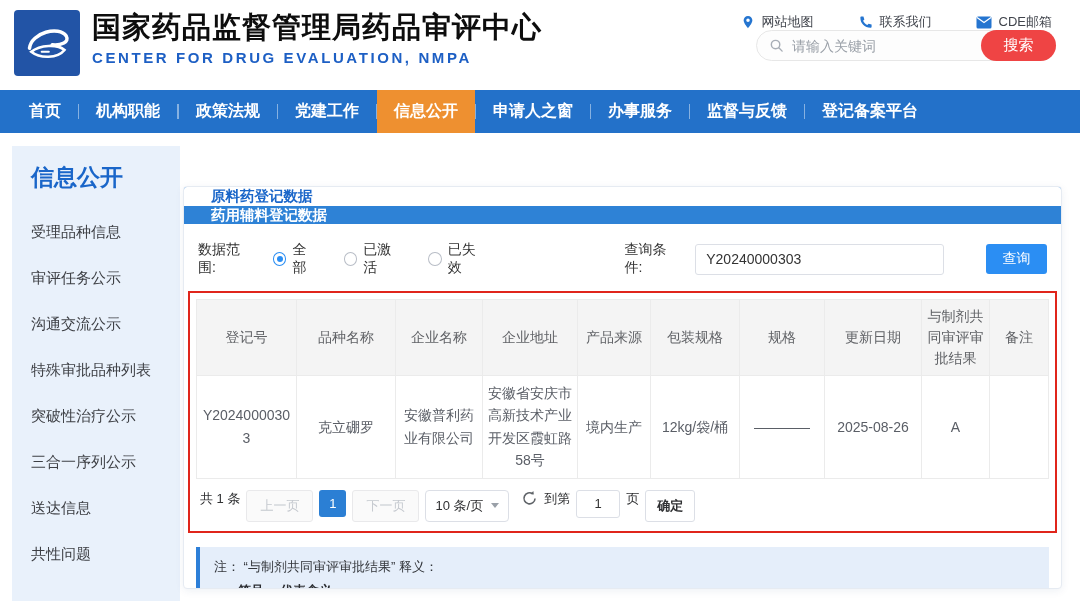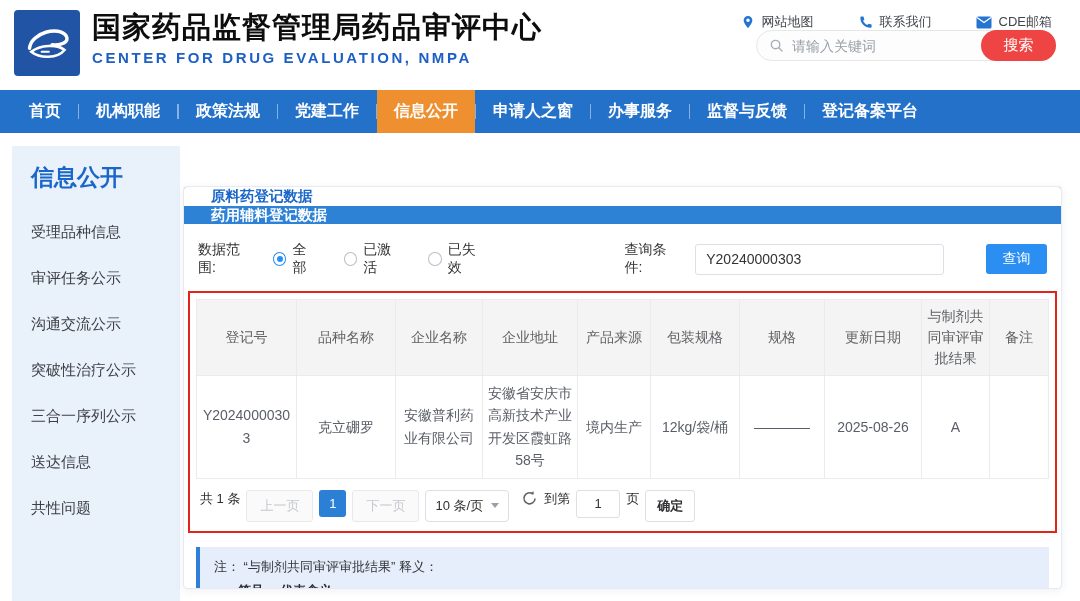--- a/index.html
+++ b/index.html
@@ -145,20 +145,21 @@
     <a class="nav-item">监督与反馈</a>
     <span class="nav-sep"></span>
     <a class="nav-item">登记备案平台</a>
   </nav>
 
   <aside class="sidebar">
     <div class="sidebar-title">信息公开</div>
     <div class="sidebar-item">受理品种信息</div>
     <div class="sidebar-item">审评任务公示</div>
     <div class="sidebar-item">沟通交流公示</div>
+    <div class="sidebar-item">特殊审批品种列表</div>
     <div class="sidebar-item">突破性治疗公示</div>
     <div class="sidebar-item">三合一序列公示</div>
     <div class="sidebar-item">送达信息</div>
     <div class="sidebar-item">共性问题</div>
 
   </aside>
 
 
   <div class="card">
     <div class="tabs">

